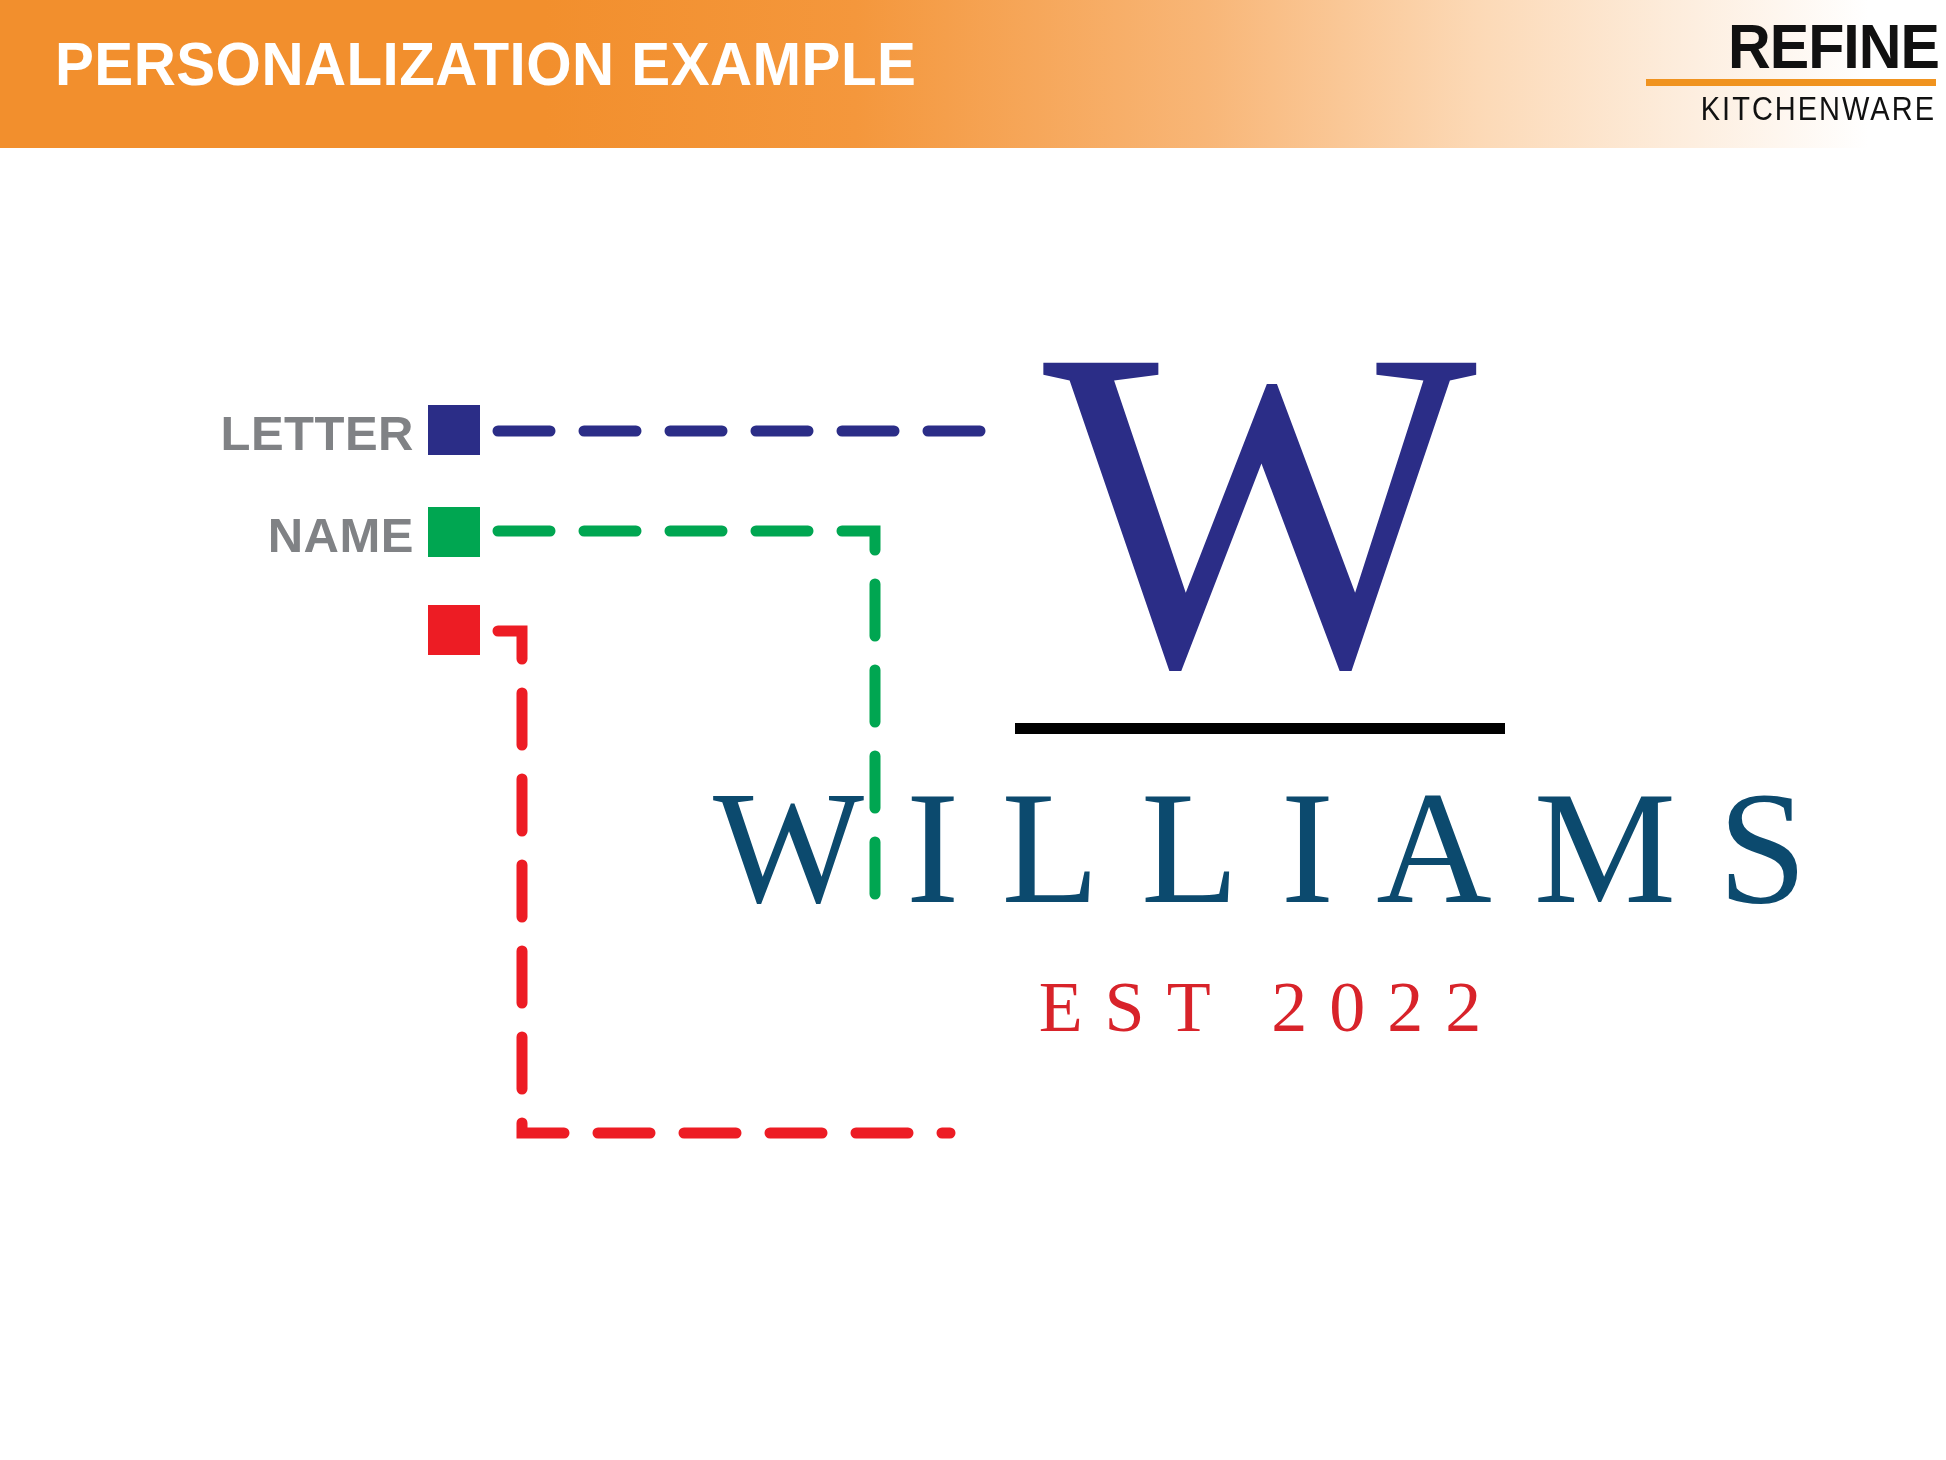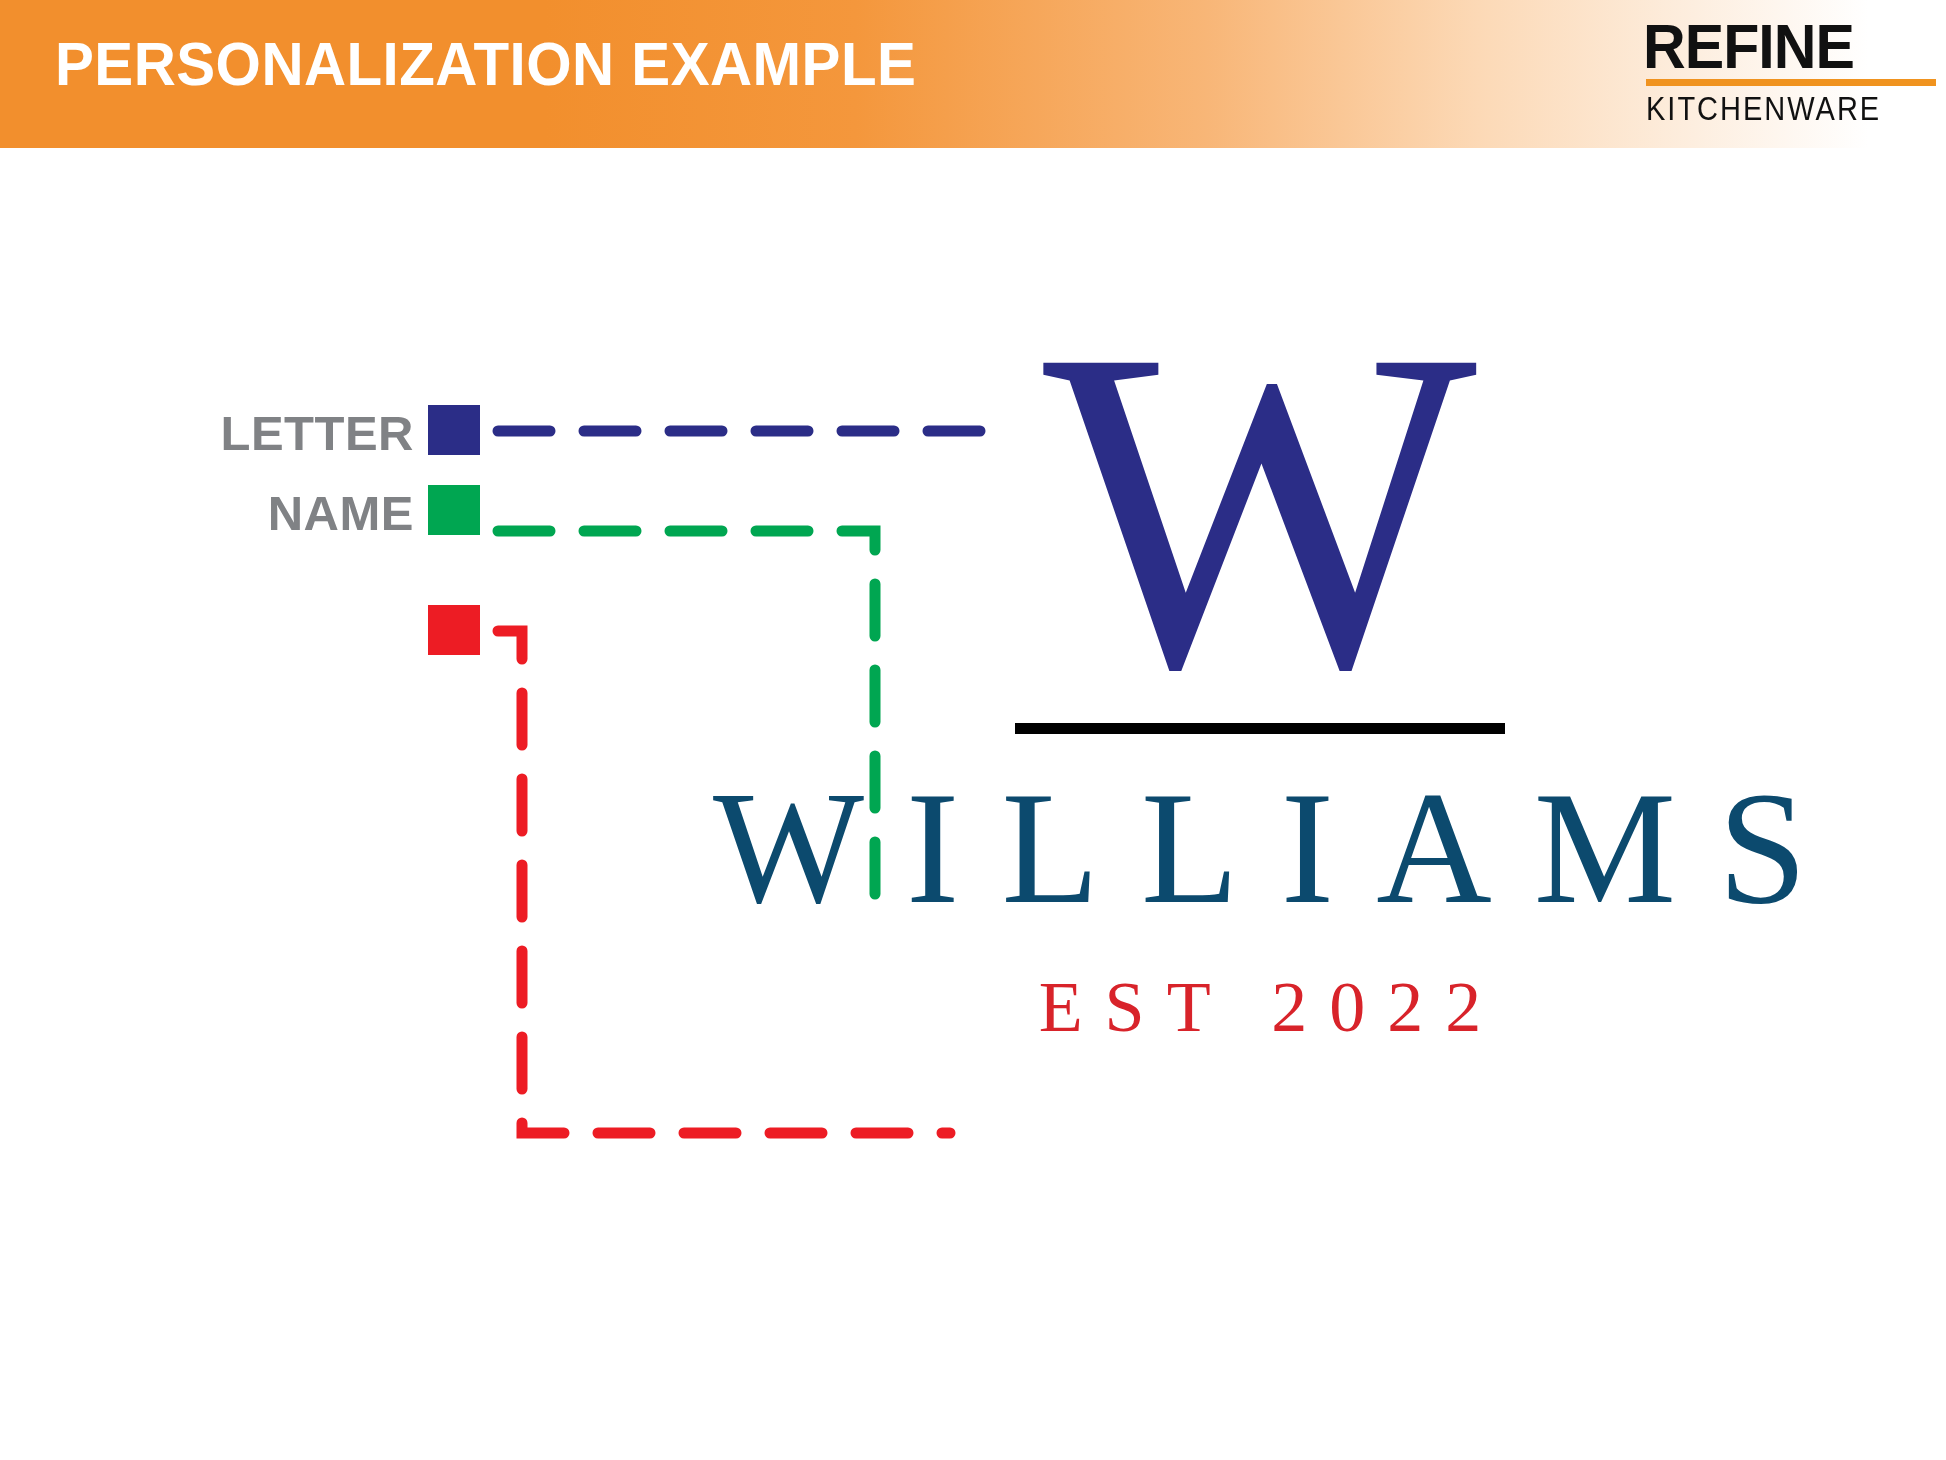--- a/index.html
+++ b/index.html
@@ -45,21 +45,21 @@
     transform: scaleX(0.94);
     transform-origin: left center;
   }
 
   
   #brand-logo {
     position: absolute;
     right: 10px;
     top: 18px;
     width: 290px;
-    text-align: left;
+    text-align: right;
   }
   #brand-name {
     font-size: 58px;
     font-weight: bold;
     color: #111111;
     letter-spacing: -1px;
     line-height: 0.95;
     font-family: "Liberation Sans", sans-serif;
     transform: scaleX(1.02) scaleY(1.08);
     transform-origin: center;
@@ -96,21 +96,21 @@
     white-space: nowrap;
     font-family: "Liberation Sans", sans-serif;
   }
   .legend-swatch {
     width: 52px;
     height: 50px;
     margin-left: 14px;
     flex: 0 0 auto;
   }
   #legend-row-letter   { top: 405px; }
-  #legend-row-name     { top: 485px; }
+  #legend-row-name     { top: 507px; }
   #legend-row-estdate  { top: 605px; }
 
   
   #connectors {
     position: absolute;
     left: 0;
     top: 0;
     width: 1946px;
     height: 1460px;
     pointer-events: none;

